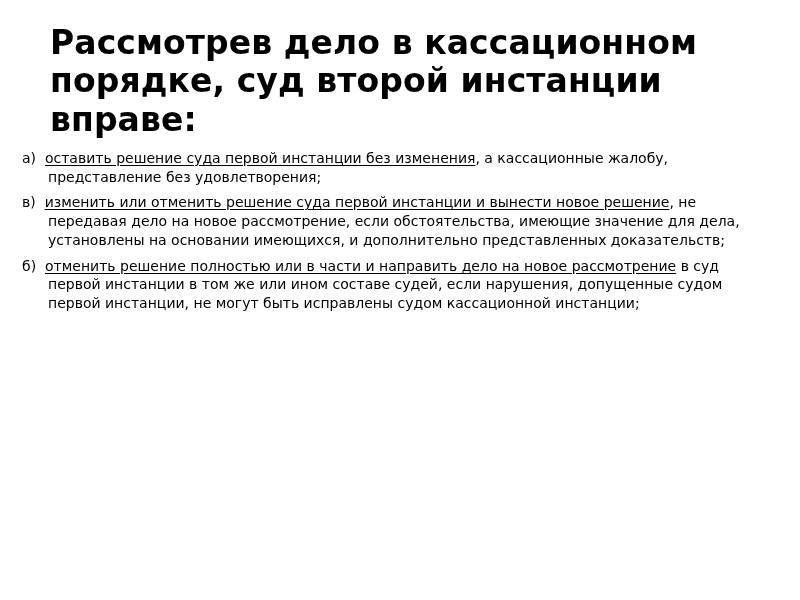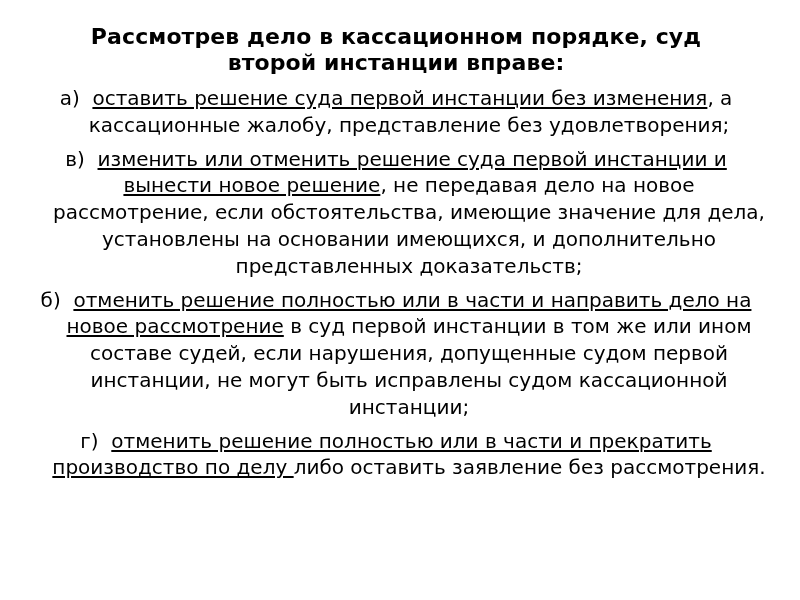--- a/index.html
+++ b/index.html
@@ -15,38 +15,38 @@
     overflow: hidden;
   }
   .slide {
     position: relative;
     width: 800px;
     height: 600px;
     box-sizing: border-box;
     padding: 18px 30px 0 22px;
   }
   .slide-title {
-    text-align: center;
-    font-size: 22px;
+    text-align: left;
+    font-size: 33px;
     font-weight: bold;
     line-height: 1.16;
     letter-spacing: 0.1px;
     margin: 6px 28px 10px 28px;
     color: #000;
   }
   .body-list {
     margin: 0;
     padding: 0;
     list-style: none;
   }
   .item {
-    font-size: 20px;
+    font-size: 14px;
     line-height: 1.34;
     margin-bottom: 7px;
-    text-align: center;
+    text-align: left;
     color: #000;
     padding-left: 26px;
     text-indent: -26px;
   }
   .marker {
     display: inline;
   }
   .u {
     text-decoration: underline;
     text-underline-offset: 2px;
@@ -70,19 +70,15 @@
     <li class="item">
       <span class="marker">в)</span>
       <span class="nowrapspace"> </span><span class="u">изменить или отменить решение суда первой инстанции и вынести новое решение</span><span>, не передавая дело на новое рассмотрение, если обстоятельства, имеющие значение для дела, установлены на основании имеющихся, и дополнительно представленных доказательств;</span>
     </li>
 
     <li class="item">
       <span class="marker">б)</span>
       <span class="nowrapspace"> </span><span class="u">отменить решение полностью или в части и направить дело на новое рассмотрение</span><span> в суд первой инстанции в том же или ином составе судей, если нарушения, допущенные судом первой инстанции, не могут быть исправлены судом кассационной инстанции;</span>
     </li>
 
-    <li class="item">
-      <span class="marker">г)</span>
-      <span class="nowrapspace"> </span><span class="u">отменить решение полностью или в части и прекратить производство по делу </span><span>либо оставить заявление без рассмотрения.</span>
-    </li>
 
   </ul>
 </div>
 
 </body></html>

